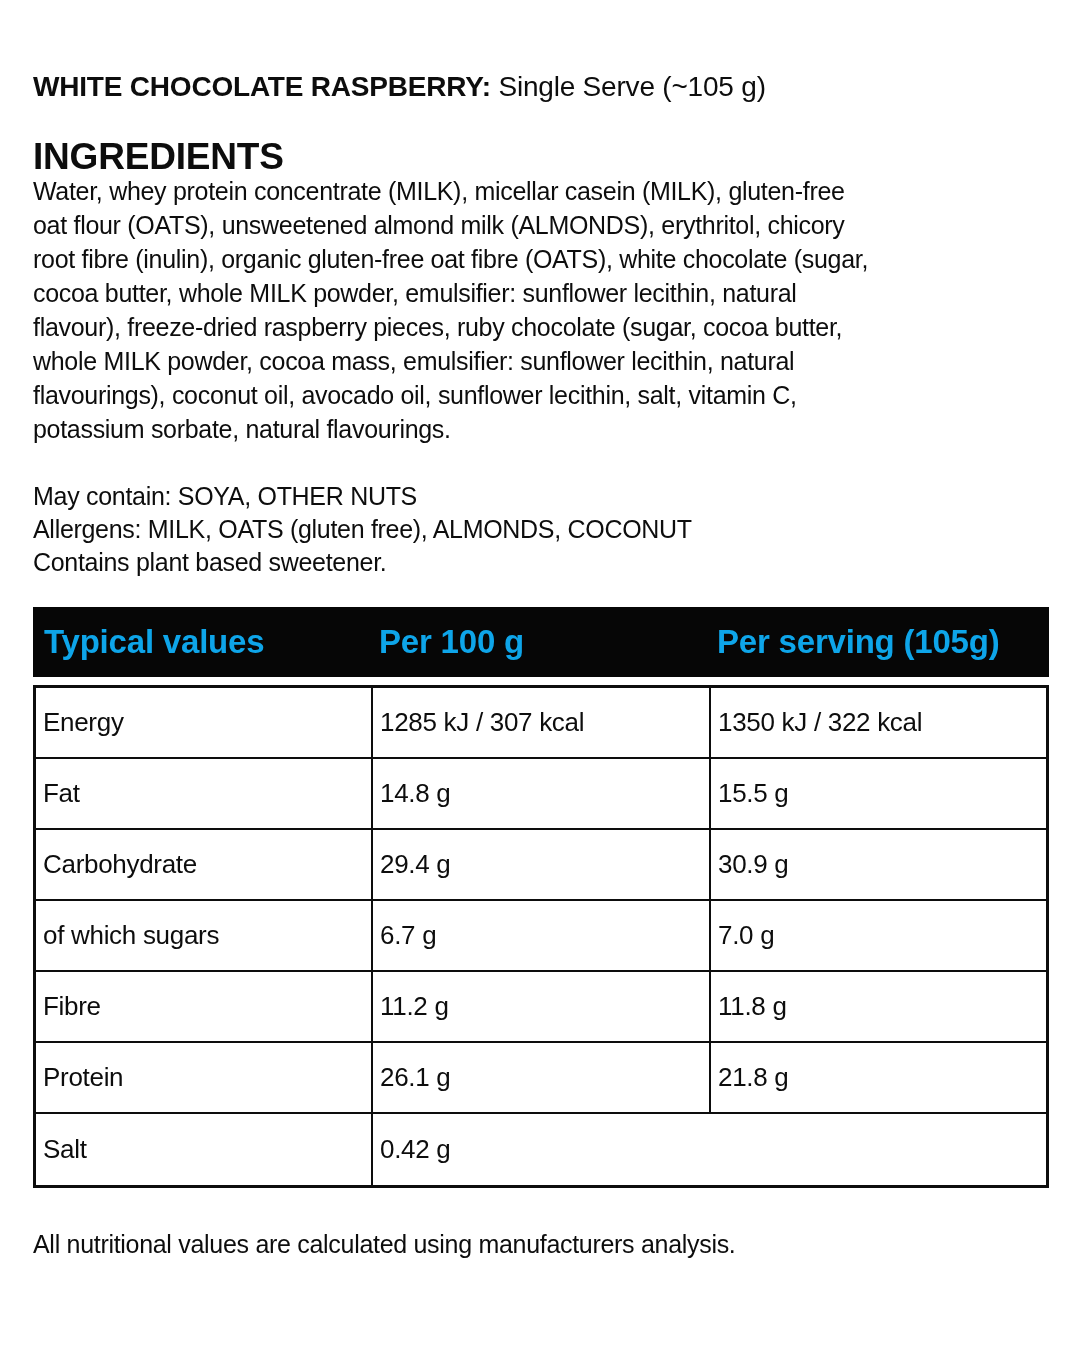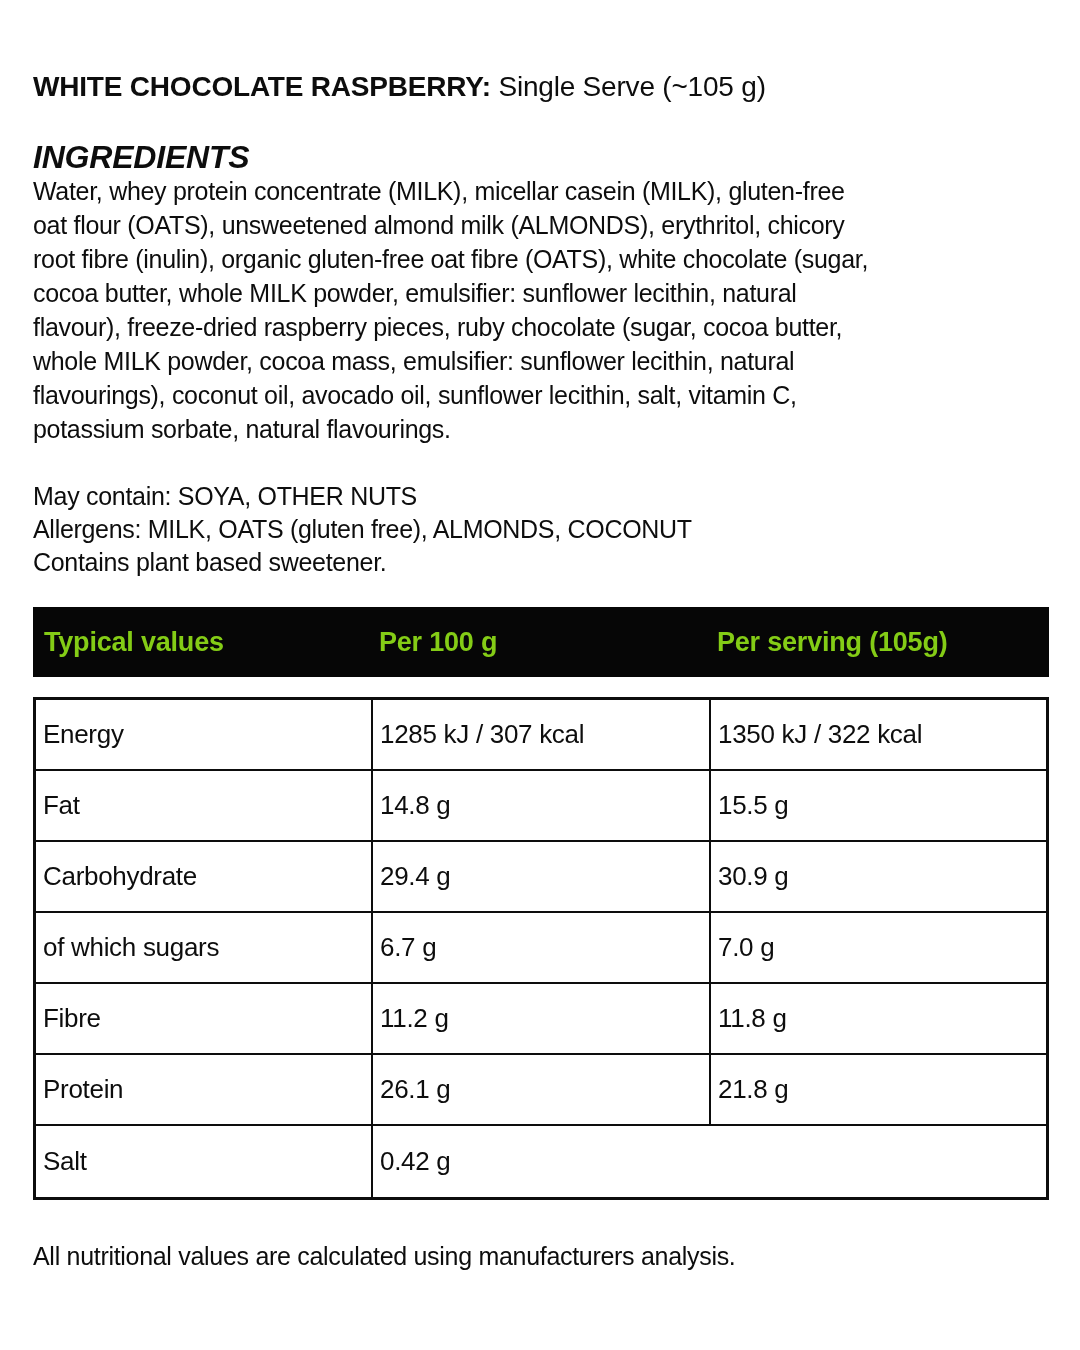--- a/index.html
+++ b/index.html
@@ -17,25 +17,24 @@
     padding: 70px 32px 0 33px;
   }
   .title {
     font-size: 28px;
     line-height: 34px;
     letter-spacing: -0.2px;
   }
   .title .bold { font-weight: 700; }
   .section-heading {
     margin-top: 36px;
-    font-size: 32px;
+    font-size: 37px;
     font-weight: 700;
     line-height: 34px;
     letter-spacing: -0.2px;
-    font-style: italic;
   }
   .body-text {
     font-size: 25px;
     line-height: 34px;
     letter-spacing: -0.3px;
     max-width: 1015px;
   }
   .allergen-block {
     margin-top: 34px;
     font-size: 25px;
@@ -44,27 +43,27 @@
   }
   
   .nutri-table {
     margin-top: 28px;
     width: 1016px;
   }
   .thead {
     display: grid;
     grid-template-columns: 340px 338px 1fr;
     background: #060606;
-    color: #84cc16;
+    color: #0ea5e9;
     height: 70px;
     align-items: center;
     font-weight: 700;
-    font-size: 27px;
+    font-size: 33px;
     letter-spacing: -0.2px;
-    margin-bottom: 20px;
+    margin-bottom: 8px;
   }
   .thead .th { padding-left: 11px; }
   .thead .th.c2, .thead .th.c3 { padding-left: 6px; }
   .tbody {
     border: 3px solid #0d0d0d;
   }
   .trow {
     display: grid;
     grid-template-columns: 337px 338px 1fr;
     height: 71px;

